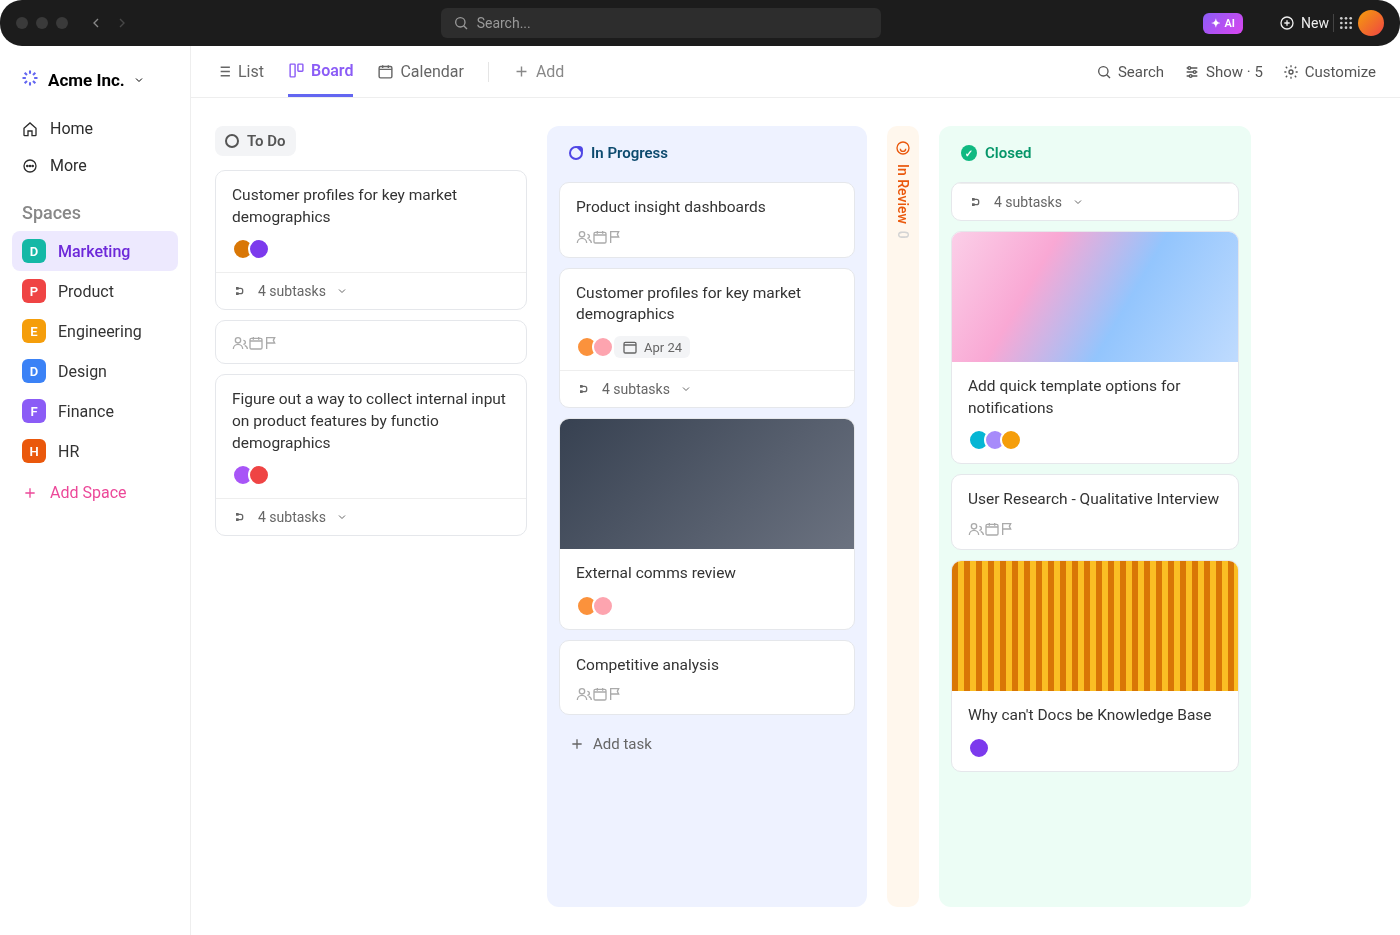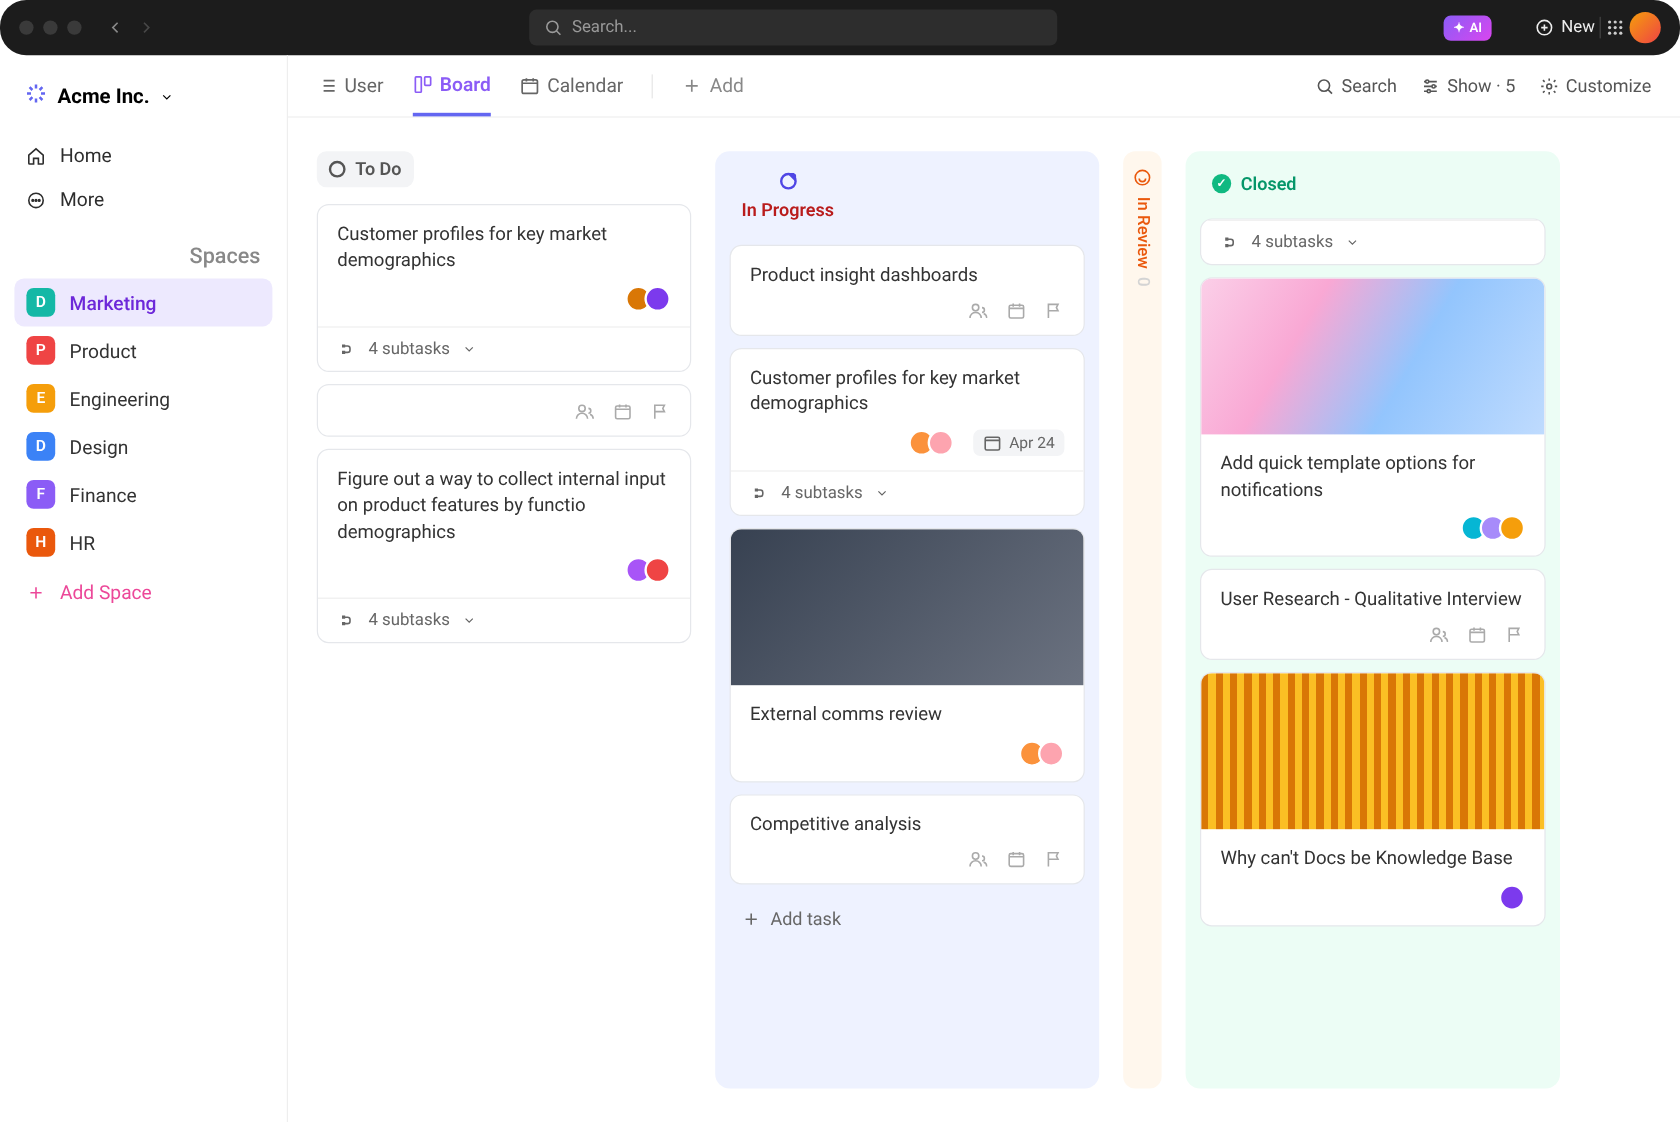--- a/index.html
+++ b/index.html
@@ -10,21 +10,21 @@
 .navbtns { display: flex; gap: 10px; color: #888; }
 .navbtns svg { width: 16px; height: 16px; }
 .searchbar { flex: 0 0 440px; margin: 0 auto; background: #2d2d2d; height: 30px; border-radius: 6px; display: flex; align-items: center; padding: 0 12px; color: #999; font-size: 14px; gap: 8px; }
 .ai-badge { margin-left: 12px; background: linear-gradient(135deg,#8b5cf6,#d946ef); color: #fff; font-size: 11px; font-weight: 600; padding: 4px 8px; border-radius: 6px; display: flex; align-items: center; gap: 4px; }
 .topbar-right { margin-left: auto; display: flex; align-items: center; gap: 4px; color: #eee; padding-left: 36px; }
 .new-btn { display: flex; align-items: center; gap: 6px; font-size: 14px; }
 .top-avatar { width: 26px; height: 26px; border-radius: 50%; background: linear-gradient(135deg,#f59e0b,#ef4444); }
 .divider-v { width: 1px; height: 18px; background: #444; }
 
 .app { display: flex; height: calc(100% - 46px); }
-.sidebar { width: 240px; border-right: 1px solid #eee; padding: 14px 12px; text-align: right; }
+.sidebar { width: 191px; border-right: 1px solid #eee; padding: 14px 12px; }
 .workspace { display: flex; align-items: center; gap: 8px; font-weight: 700; font-size: 17px; padding: 8px; margin-bottom: 10px; }
 .logo-icon { color: #6366f1; }
 .side-item { display: flex; align-items: center; gap: 12px; padding: 9px 10px; border-radius: 8px; font-size: 16px; color: #2d2d2d; cursor: pointer; }
 .side-item .badge { margin-left: auto; background: #ec4899; color: #fff; font-size: 12px; font-weight: 600; border-radius: 10px; padding: 1px 8px; }
 .spaces-label { font-size: 18px; color: #888; padding: 18px 10px 8px; font-weight: 500; }
 .space-item { display: flex; align-items: center; gap: 12px; padding: 8px 10px; border-radius: 8px; font-size: 16px; color: #333; cursor: pointer; }
 .space-item.active { background: #ede9fe; color: #6d28d9; font-weight: 500; }
 .space-icon { width: 24px; height: 24px; border-radius: 6px; color: #fff; display: flex; align-items: center; justify-content: center; font-size: 13px; font-weight: 600; }
 .add-space { color: #ec4899; display: flex; align-items: center; gap: 12px; padding: 12px 10px; font-size: 16px; }
 
@@ -36,31 +36,31 @@
 .viewbar .vsep { width: 1px; height: 20px; background: #e5e5e5; }
 .viewbar .right { margin-left: auto; display: flex; gap: 20px; color: #555; font-size: 15px; }
 .viewbar .right > div { display: flex; align-items: center; gap: 6px; cursor: pointer; }
 
 .board { flex: 1; padding: 28px 24px; display: flex; gap: 20px; overflow: hidden; }
 .column { width: 312px; display: flex; flex-direction: column; }
 .column.inprogress { background: #eef2ff; border-radius: 12px; padding: 12px; width: 320px; }
 .column.closed { background: #ecfdf5; border-radius: 12px; padding: 12px; width: 312px; }
 .col-header { display: flex; align-items: center; gap: 8px; padding: 6px 10px; border-radius: 8px; font-size: 15px; font-weight: 600; width: fit-content; margin-bottom: 14px; }
 .col-header.todo { background: #f3f4f6; color: #555; }
-.col-header.inprog { color: #b91c1c; flex-direction: column; }
+.col-header.inprog { color: #0c4a6e; }
 .col-header.closed-h { color: #059669; }
 .status-circle { width: 14px; height: 14px; border: 2px solid currentColor; border-radius: 50%; }
 .status-prog { width: 14px; height: 14px; border: 2px solid #4f46e5; border-radius: 50%; position: relative; }
 .status-prog:after { content:''; position:absolute; top:-2px; right:-2px; width:8px; height:8px; border-radius:50%; background:#4f46e5; clip-path: polygon(0 0, 100% 0, 100% 100%);}
 .status-check { width: 16px; height: 16px; background: #10b981; border-radius: 50%; display:flex; align-items:center; justify-content:center; color:#fff; font-size:10px;}
 
 .card { background: #fff; border: 1px solid #e5e7eb; border-radius: 10px; margin-bottom: 10px; overflow: hidden; }
 .card-body { padding: 14px 16px 12px; }
 .card-title { font-size: 15.5px; color: #333; line-height: 1.4; margin-bottom: 10px; }
-.card-meta { display: flex; align-items: center; gap: 16px; color: #aaa; justify-content: flex-end; }
+.card-meta { display: flex; align-items: center; gap: 0; color: #aaa; }
 .avatars { display: flex; }
 .avatar { width: 22px; height: 22px; border-radius: 50%; border: 2px solid #fff; margin-left: -6px; }
 .avatar:first-child { margin-left: 0; }
 .card-footer { border-top: 1px solid #eee; padding: 10px 16px; display: flex; align-items: center; gap: 10px; color: #666; font-size: 14px; }
 .card-img { height: 130px; width: 100%; }
 .date-pill { display: inline-flex; align-items: center; gap: 6px; background: #f3f4f6; border-radius: 6px; padding: 3px 8px; color: #666; font-size: 13px; }
 .add-task { display: flex; align-items: center; gap: 8px; color: #666; padding: 10px; cursor: pointer; font-size: 15px; }
 .review-col { width: 32px; display: flex; flex-direction: column; align-items: center; padding-top: 14px; color: #ea580c; }
 .review-label { writing-mode: vertical-rl; font-size: 14px; font-weight: 500; margin-top: 8px; }
 .icon-sm { width: 16px; height: 16px; }
@@ -185,21 +185,21 @@
       <span>Add Space</span>
     </div>
   </div>
 
   <div class="main">
     <div class="viewbar">
       <div class="view-tab">
         <svg viewBox="0 0 24 24" class="icon-outline">
             <path d="M8 6h13M8 12h13M8 18h13M3 6h.01M3 12h.01M3 18h.01"></path>
           </svg>
-        <span>User</span>
+        <span>List</span>
       </div>
       <div class="view-tab active">
         <svg viewBox="0 0 24 24" class="icon-outline">
             <rect x="3" y="3" width="7" height="18" rx="1"></rect>
             <rect x="14" y="3" width="7" height="10" rx="1"></rect>
           </svg>
         <span>Board</span>
       </div>
       <div class="view-tab">
         <svg viewBox="0 0 24 24" class="icon-outline">

